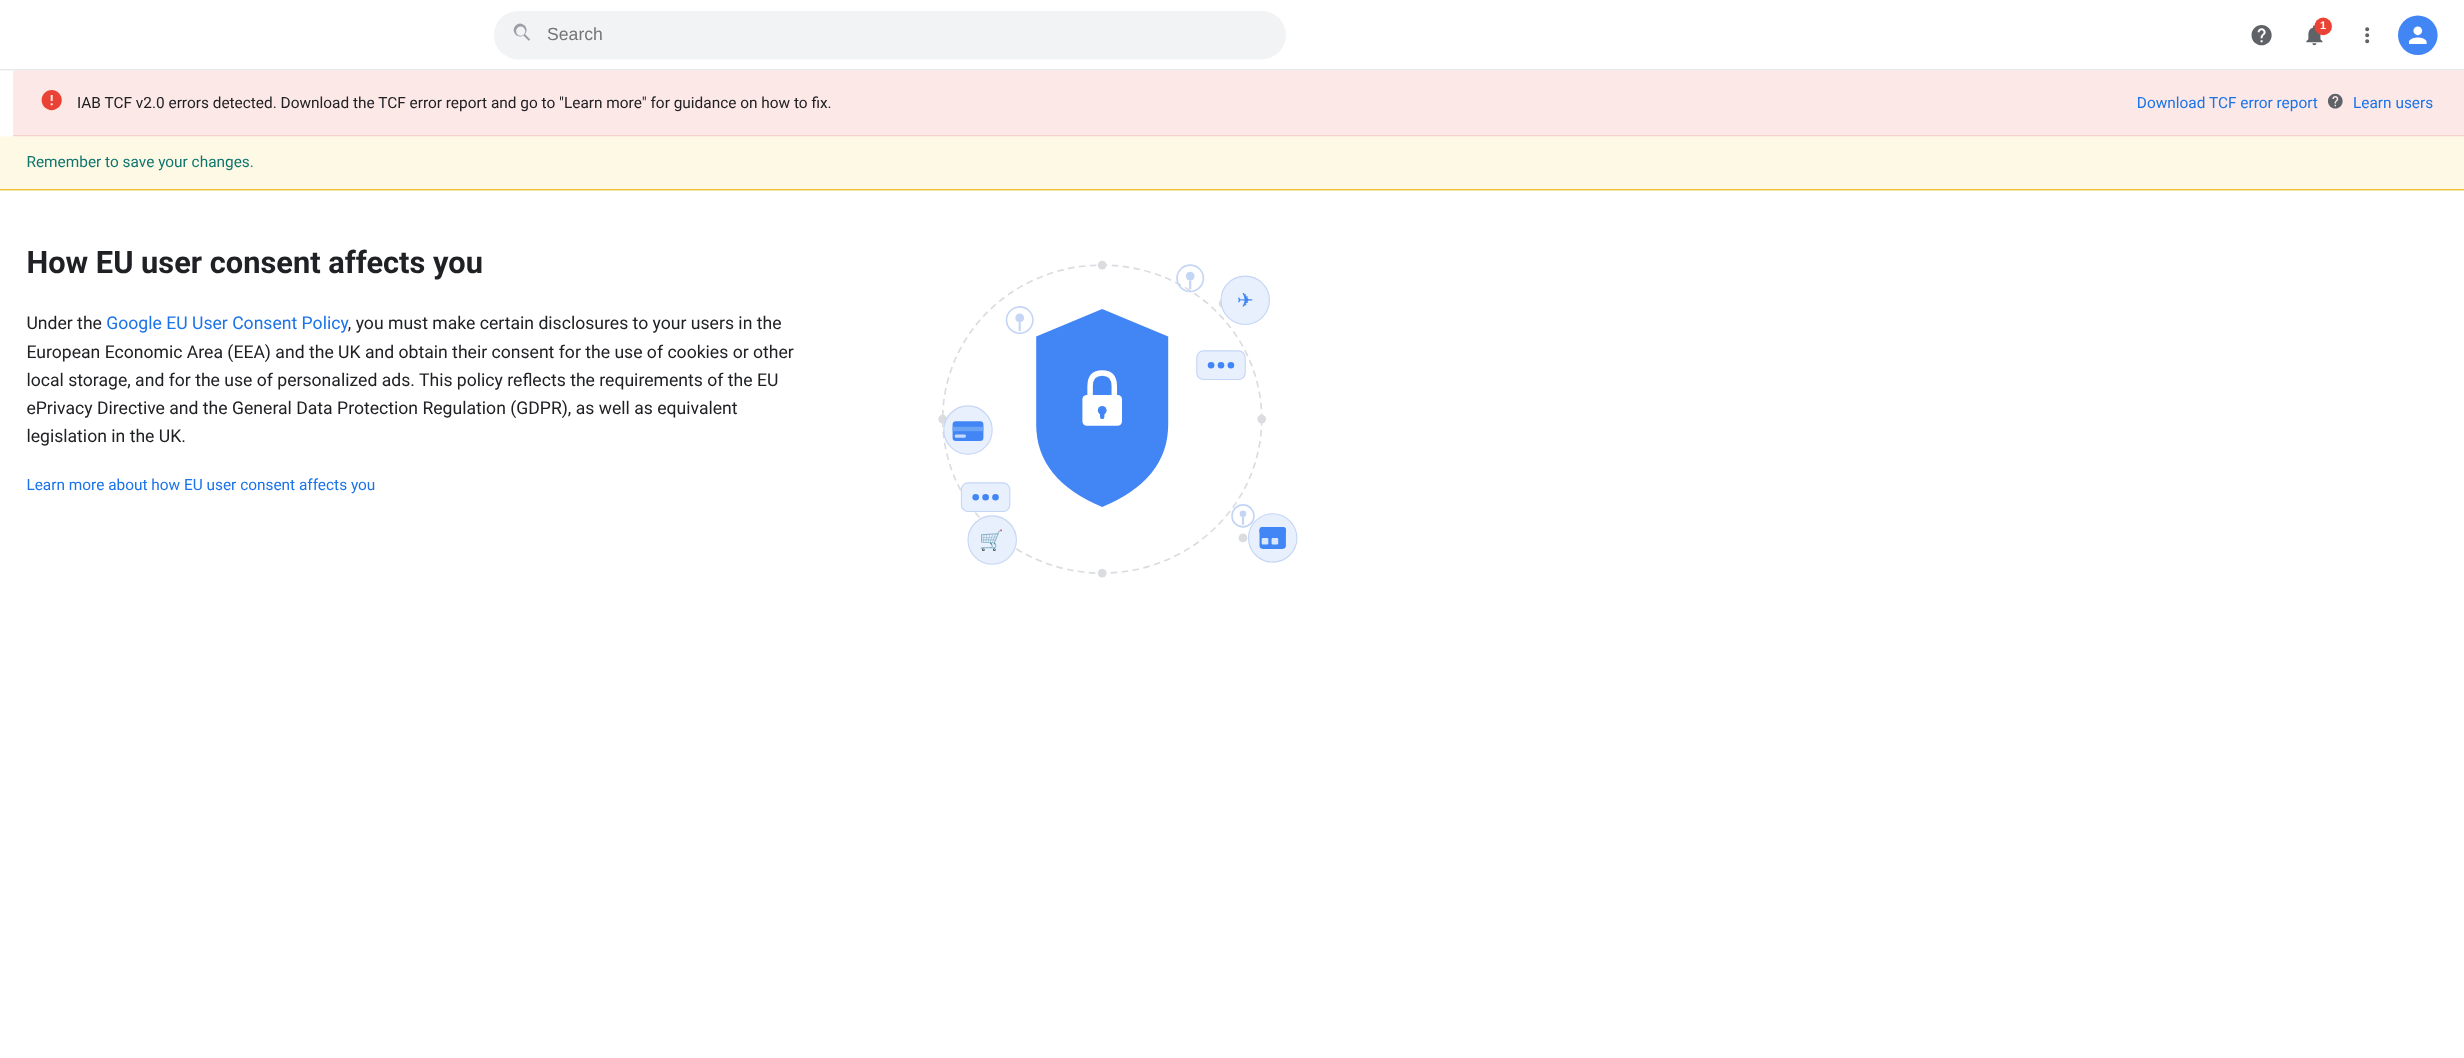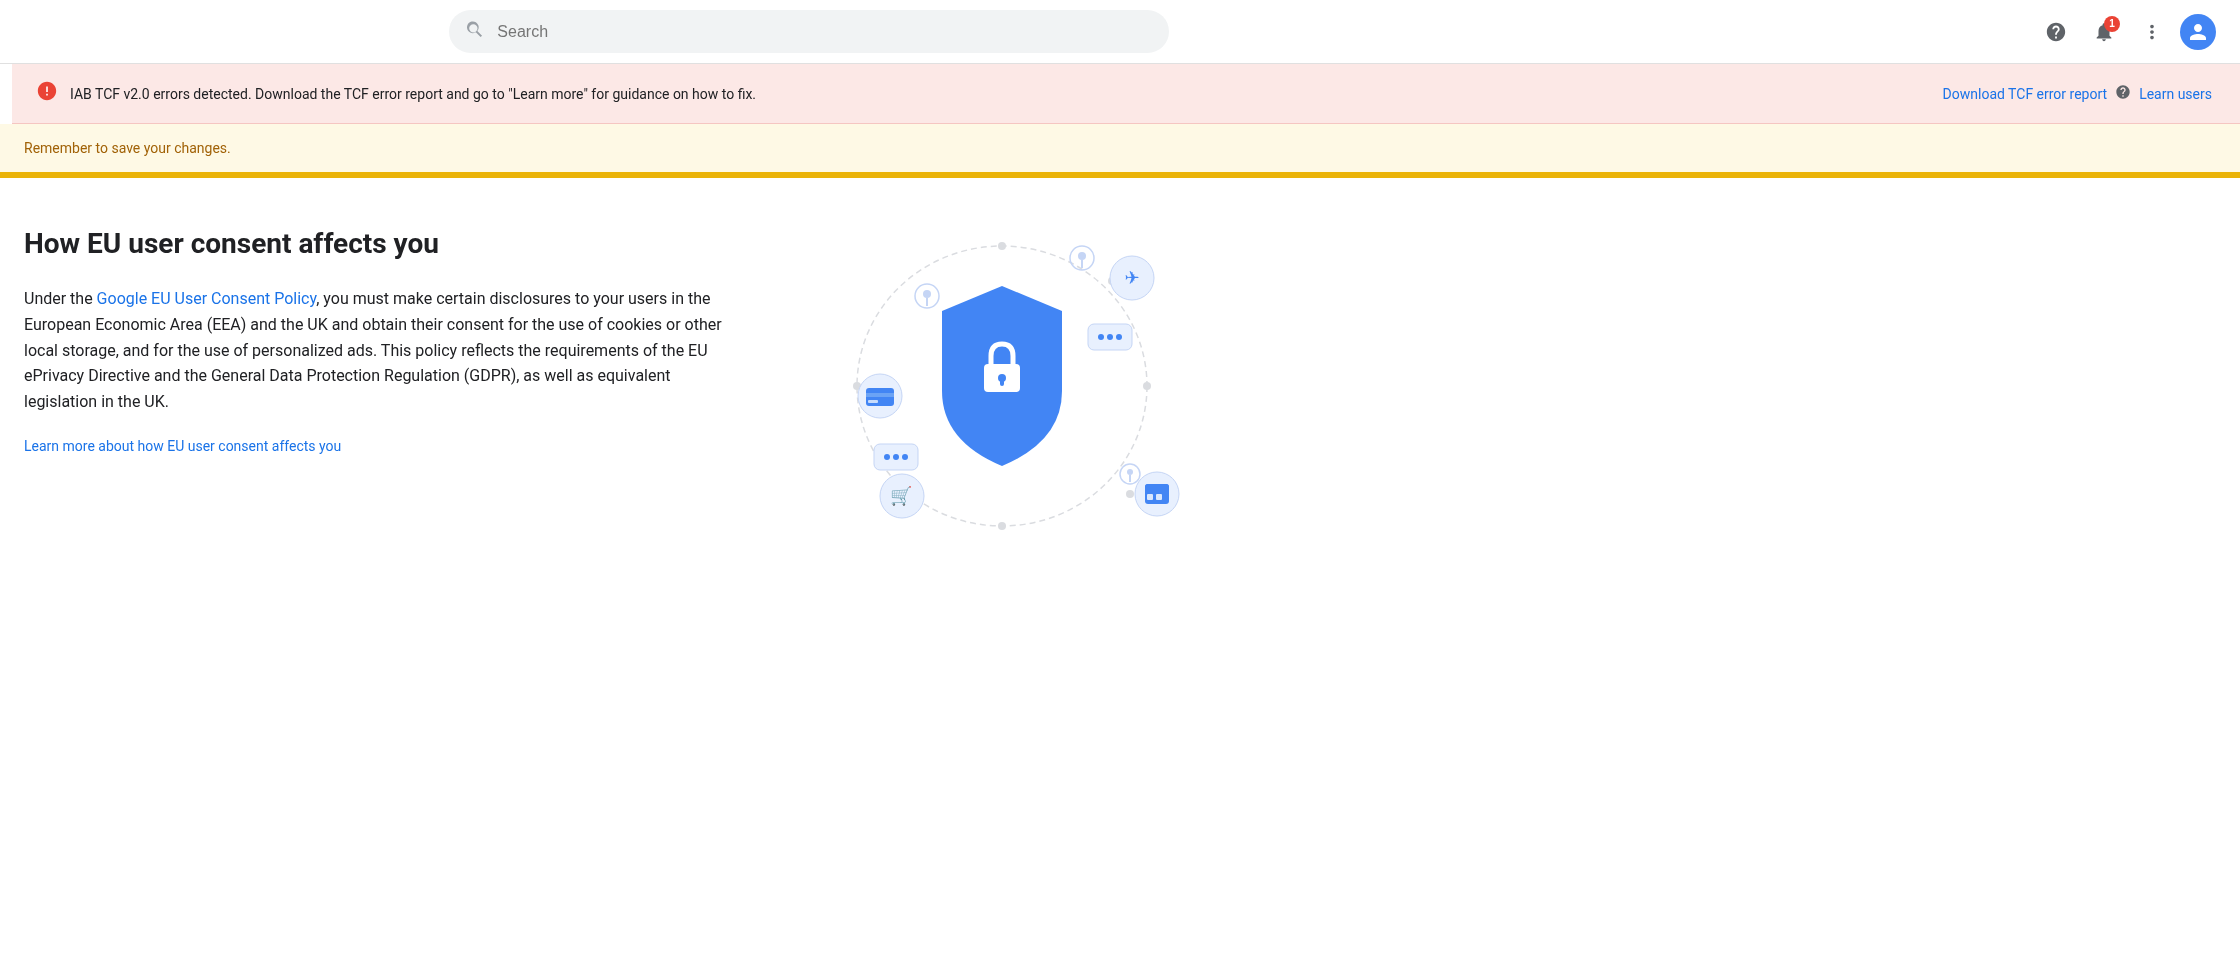--- a/index.html
+++ b/index.html
@@ -129,23 +129,23 @@
     }
     .help-icon-small {
       color: #5f6368;
       font-size: 16px;
     }
 
     
     .warning-banner {
       background: #fef9e5;
       padding: 16px 24px;
-      color: #a16207;
-      font-size: 14px;
-      border-bottom: 6px solid #eab308;
+      color: #0f766e;
+      font-size: 14px;
+      border-bottom: 1px solid #eab308;
     }
 
     
     .content-section {
       display: flex;
       padding: 48px 24px 48px 24px;
       gap: 48px;
       align-items: flex-start;
     }
     .content-left {

